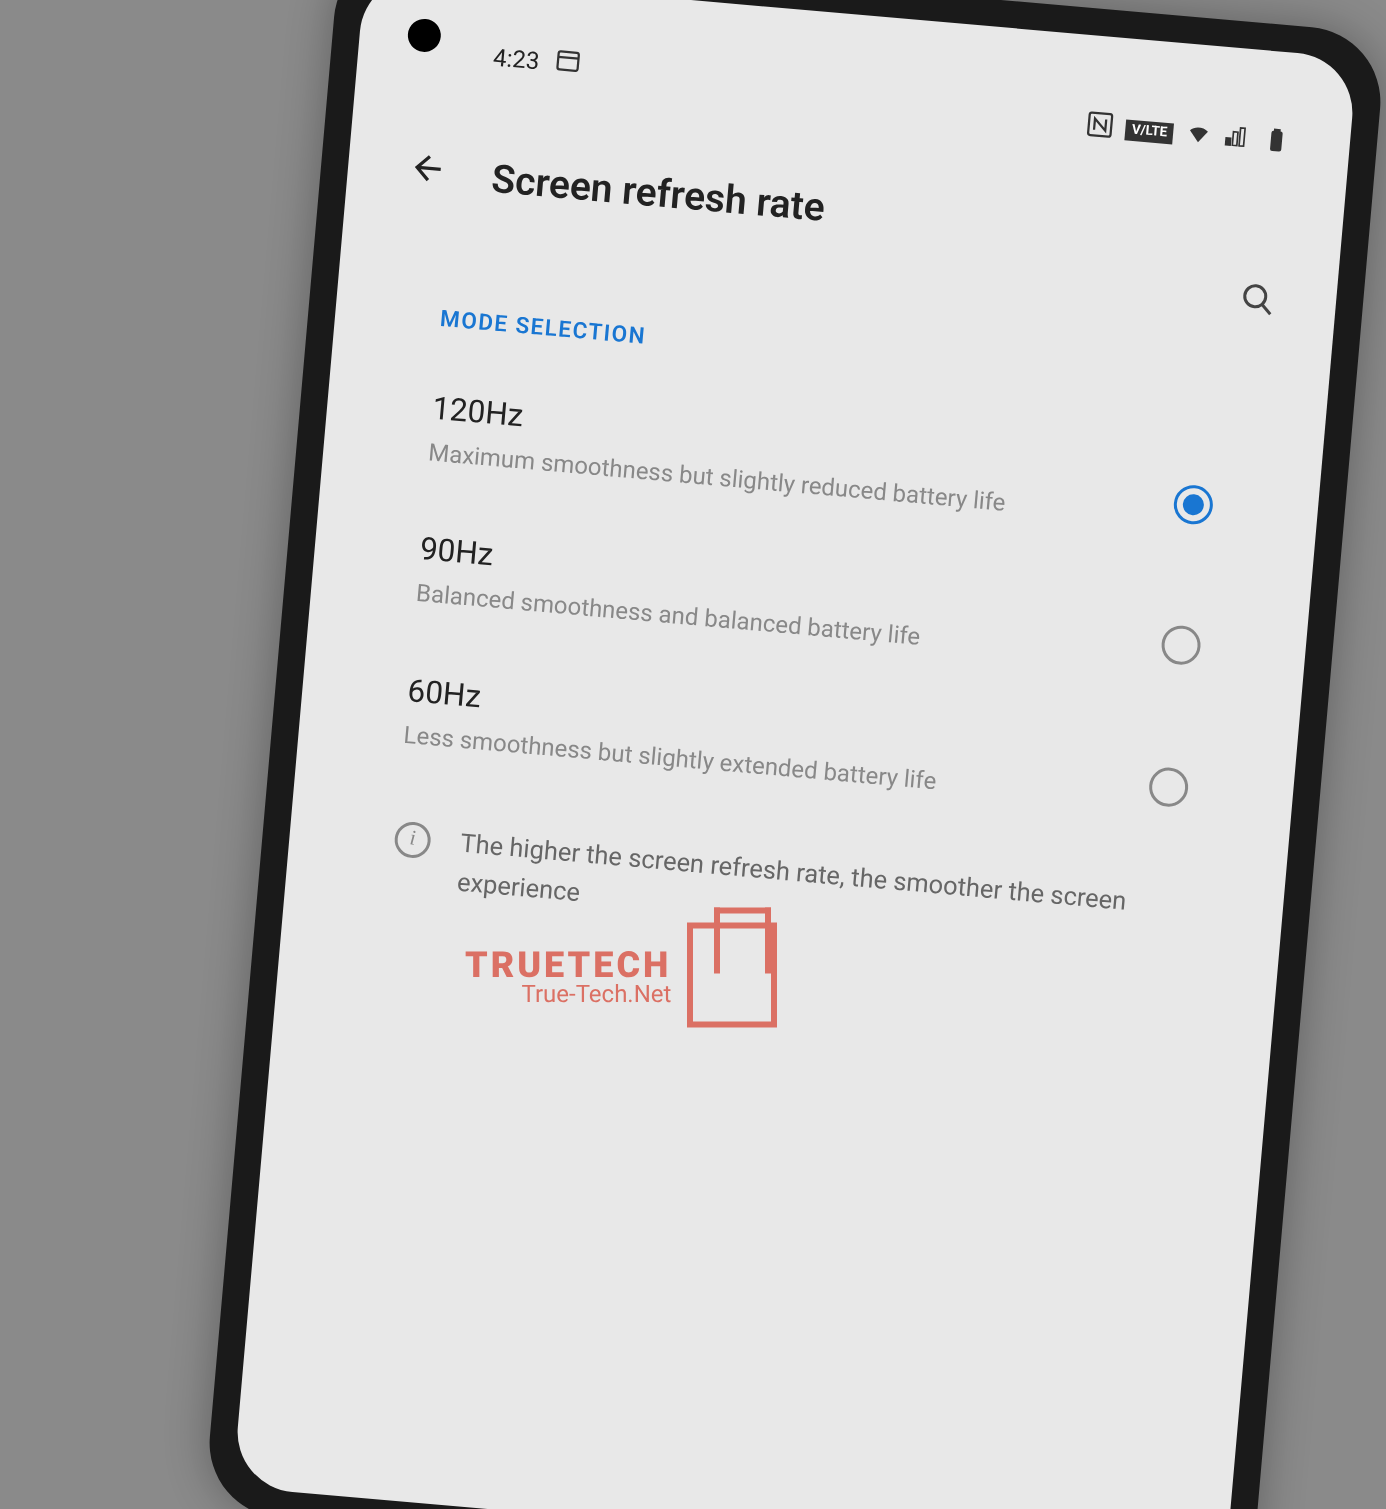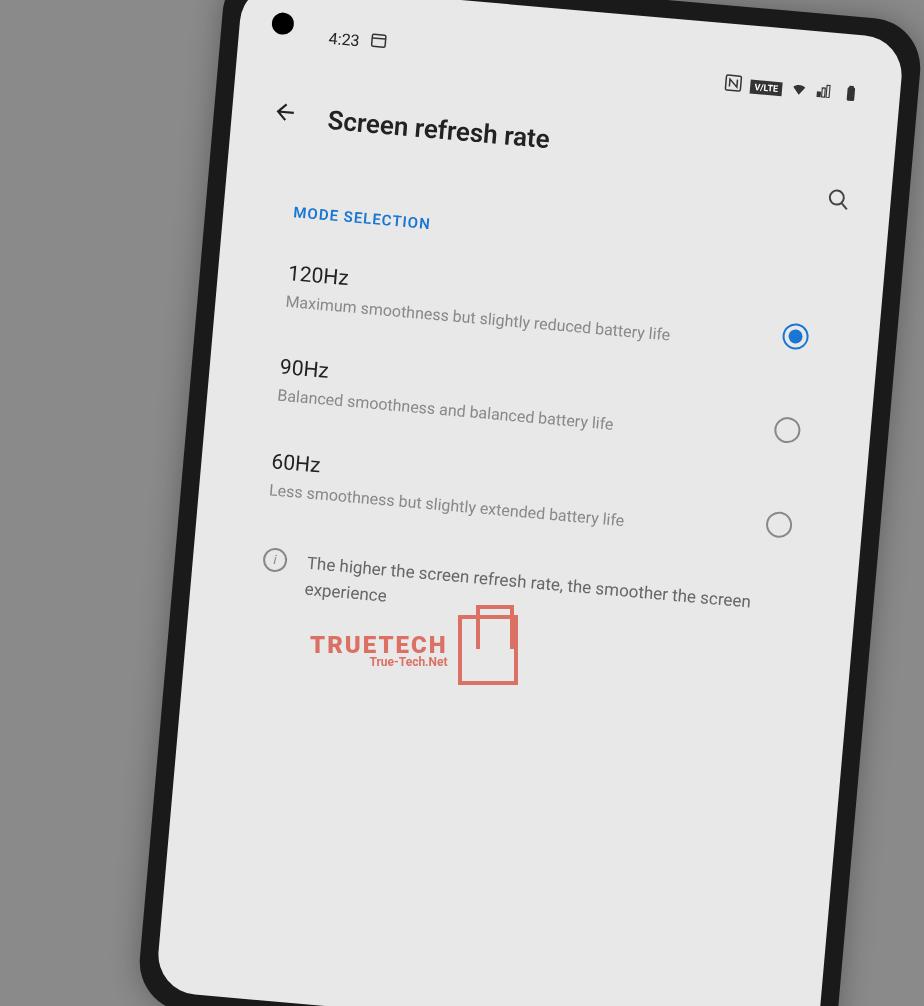--- a/index.html
+++ b/index.html
@@ -177,22 +177,22 @@
   }
   .watermark-text {
     text-align: right;
   }
   .watermark-main {
     font-size: 24px;
     font-weight: 900;
     letter-spacing: 2px;
   }
   .watermark-sub {
-    font-size: 12px;
-    font-weight: 700;
+    font-size: 16px;
+    font-weight: 400;
     margin-top: -4px;
   }
   .watermark-logo {
     width: 60px;
     height: 70px;
     border: 4px solid #d74838;
     position: relative;
   }
   .watermark-logo::before {
     content: "";

